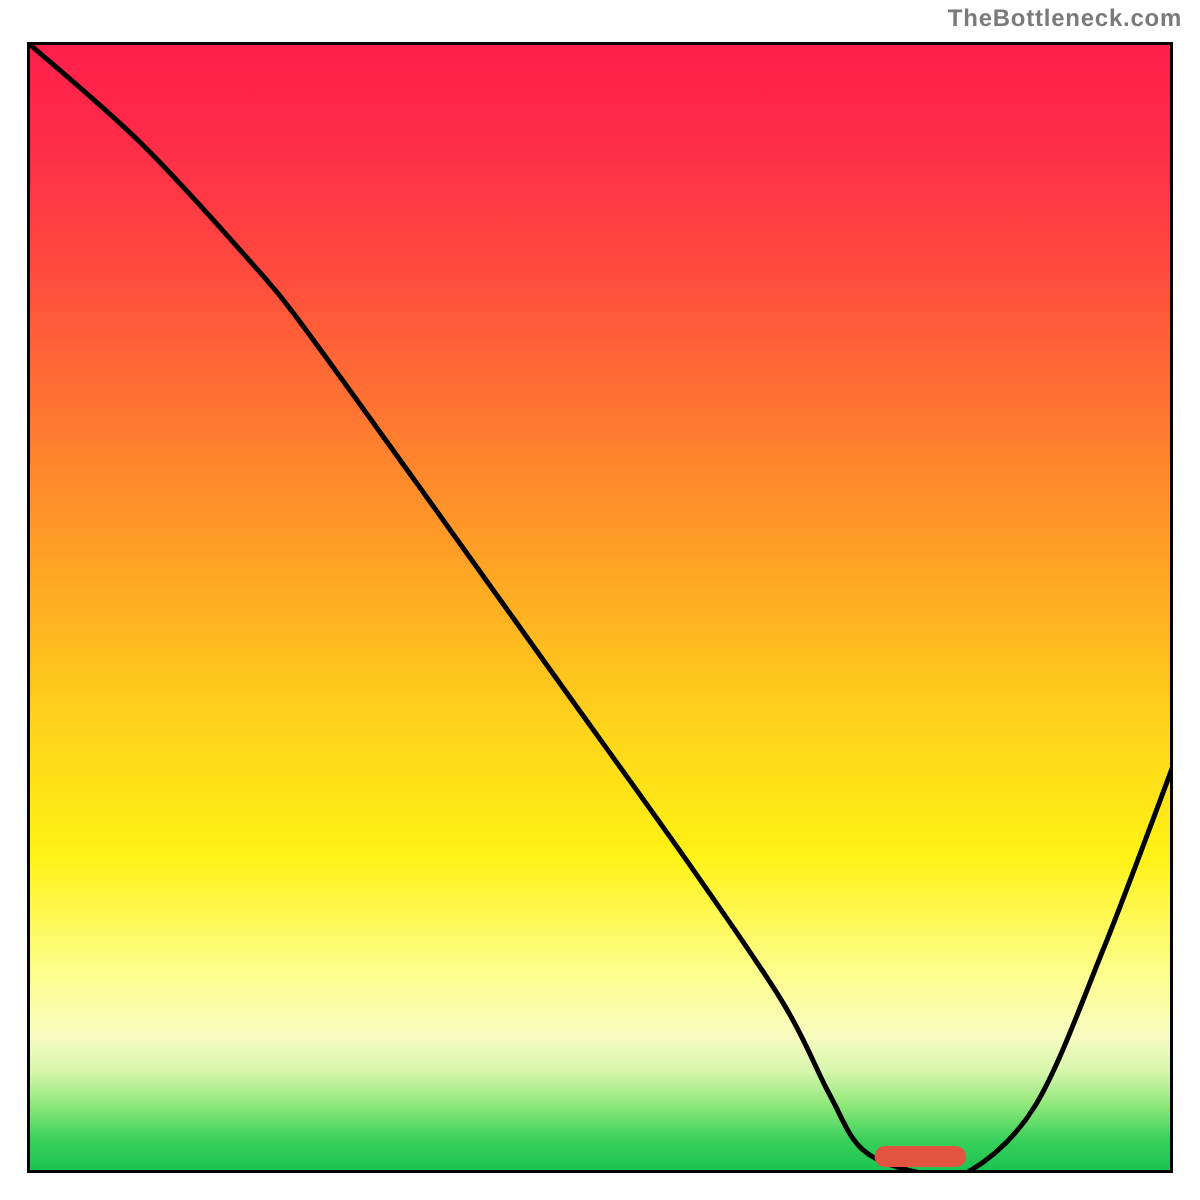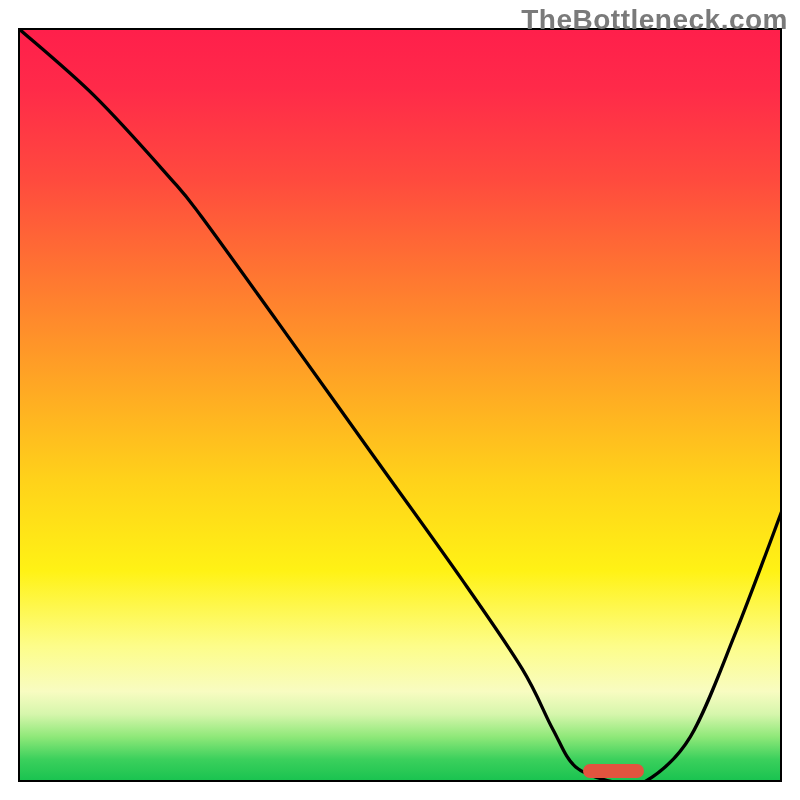--- a/index.html
+++ b/index.html
@@ -13,21 +13,21 @@
   .canvas {
     position: relative;
     width: 800px;
     height: 800px;
   }
   .watermark {
     position: absolute;
     top: 4px;
     right: 12px;
     font-family: Arial, sans-serif;
-    font-size: 28px;
+    font-size: 16px;
     font-weight: bold;
     color: #7a7a7a;
     letter-spacing: 0.5px;
     z-index: 30;
   }
   .plot {
     position: absolute;
     left: 18px;
     top: 28px;
     width: 764px;

